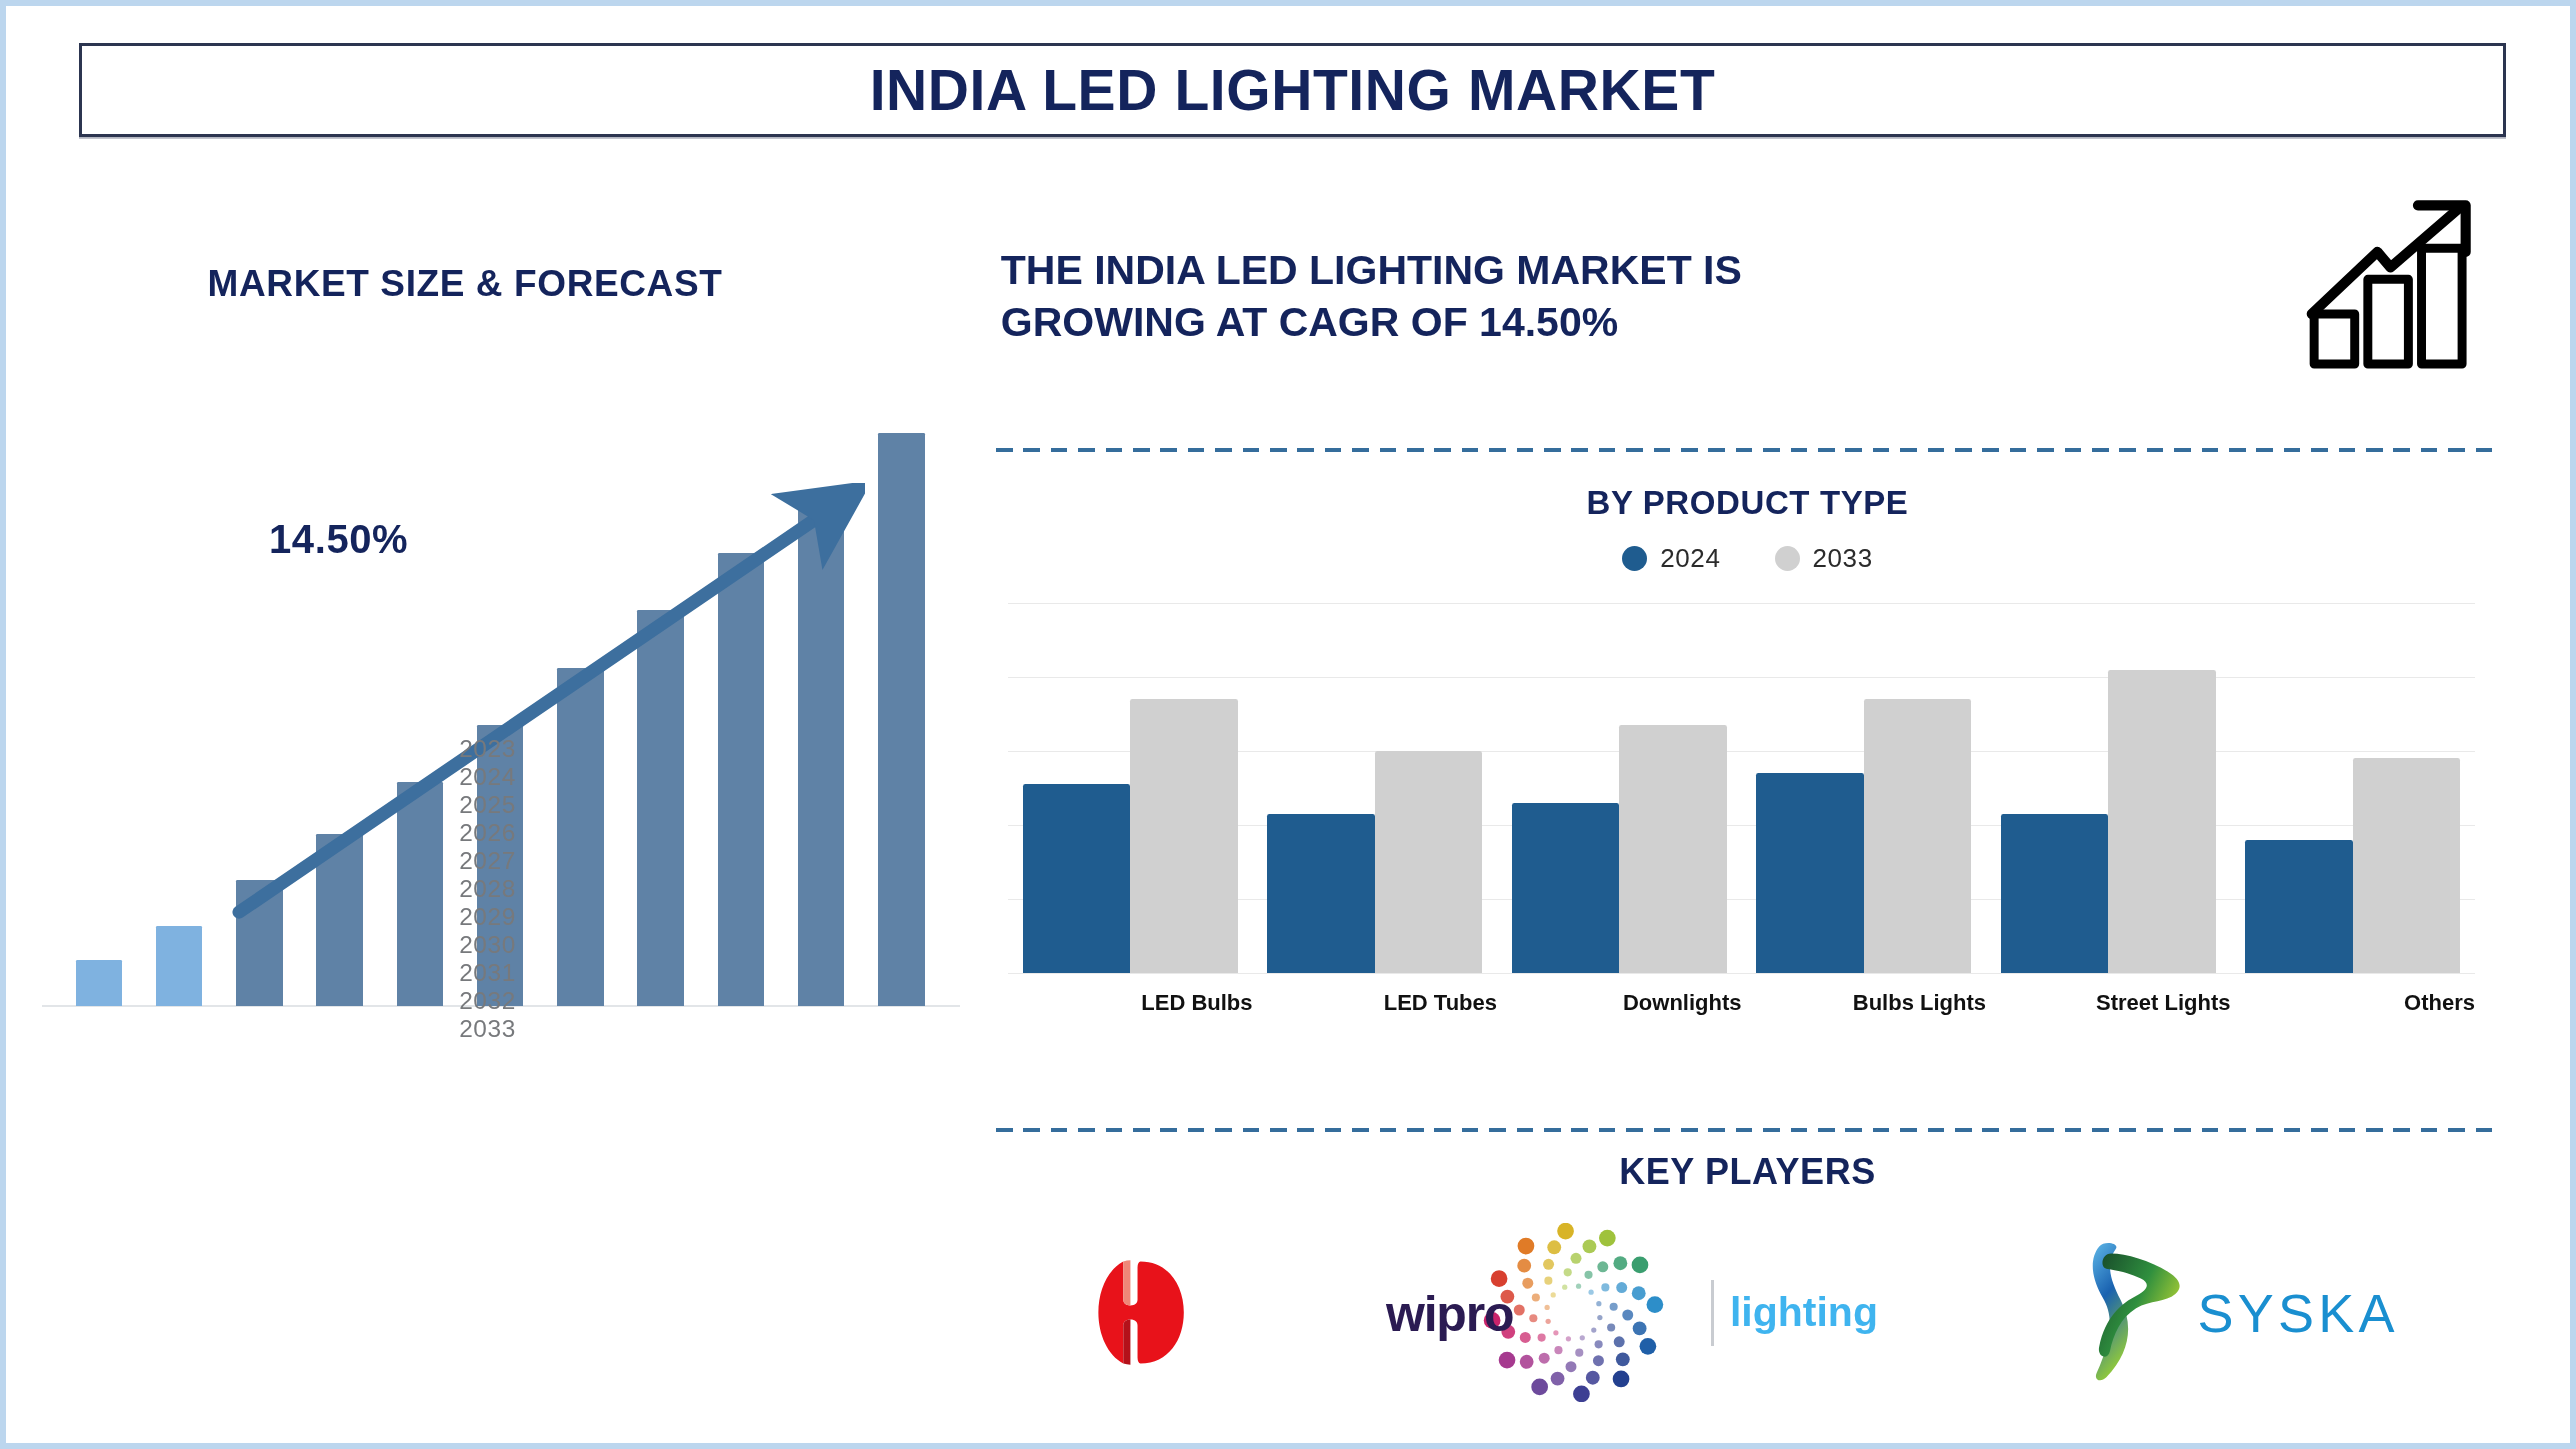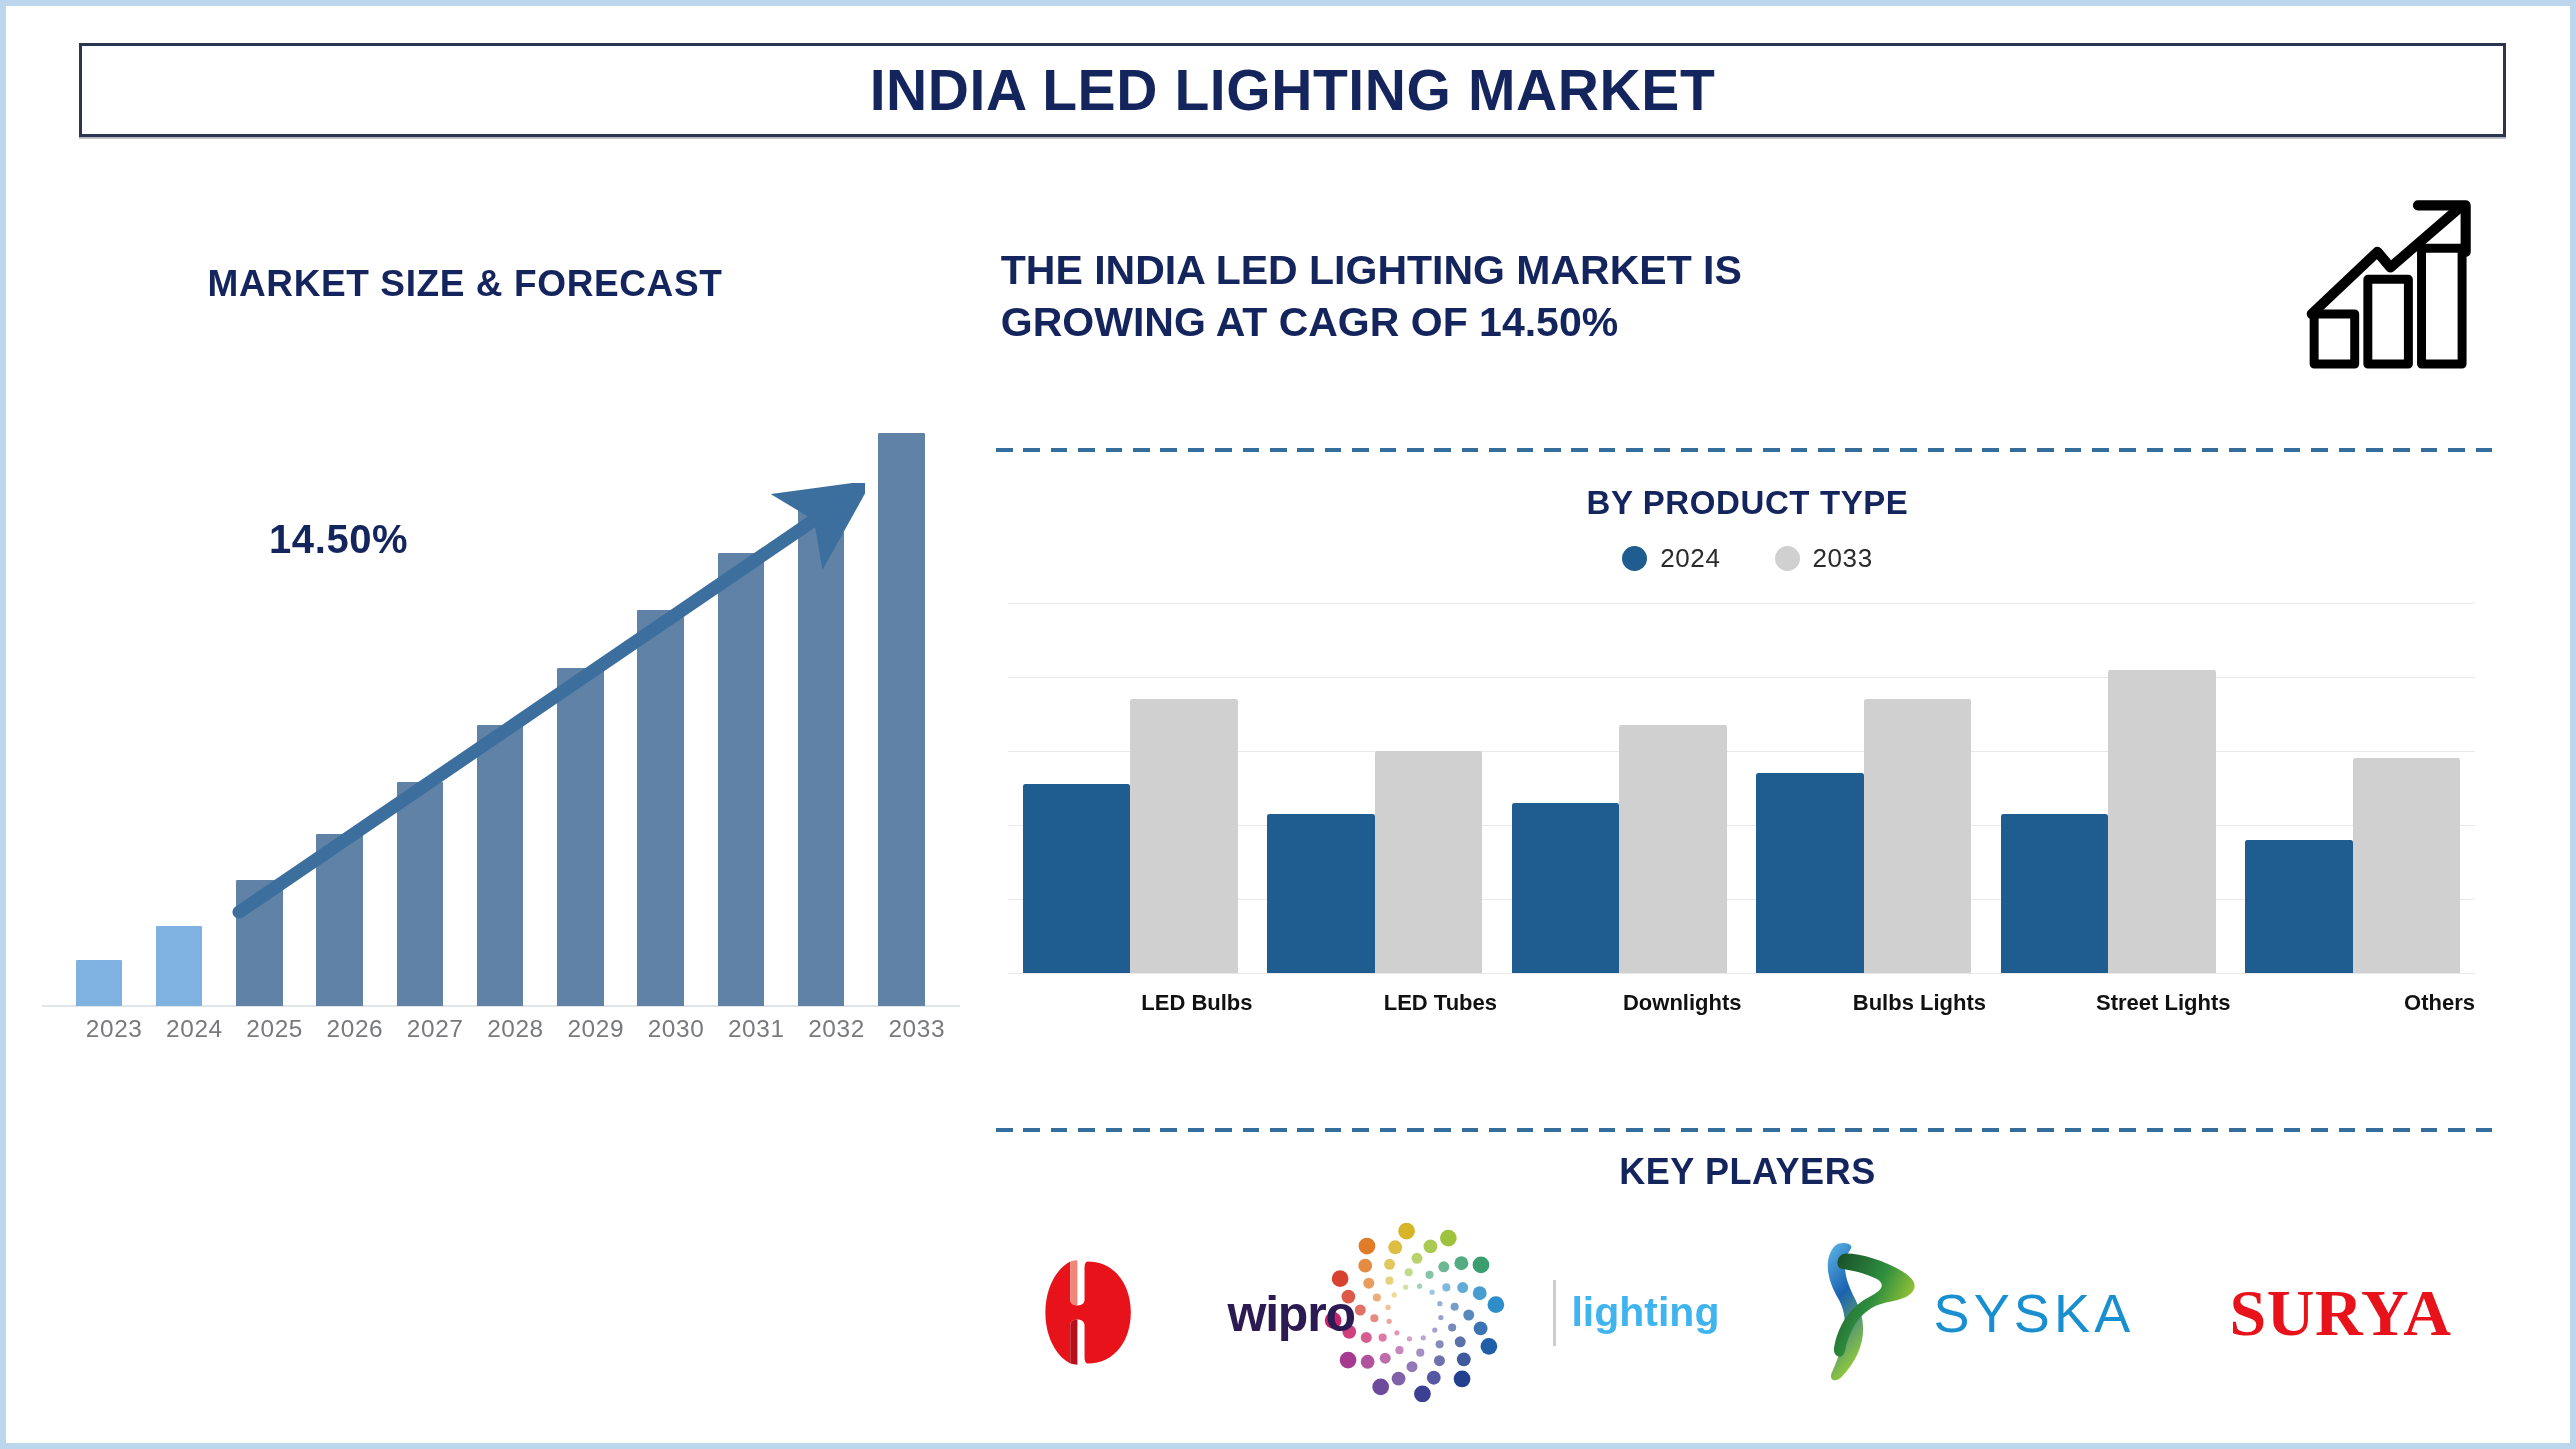--- a/index.html
+++ b/index.html
@@ -32,21 +32,21 @@
   .ms-heading{
     position:absolute;left:95px;top:18px;width:656px;text-align:center;
     font-size:37px;font-weight:bold;color:#14245c;letter-spacing:0.6px;
   }
   .left-chart{position:absolute;left:0px;top:155px;width:918px;height:632px;}
   .bars{position:absolute;left:16.7px;bottom:26px;width:883px;height:602px;
         display:flex;align-items:flex-end;}
   .bcol{flex:1;display:flex;justify-content:center;align-items:flex-end;height:100%;}
   .bar{width:58%;border-radius:1.2px 1.2px 0 0;}
   .axis-line{position:absolute;left:0px;bottom:25px;width:918px;height:2.4px;background:#e2e5e8;}
-  .years{position:absolute;left:32px;bottom:-10.7px;width:883px;display:flex;}
+  .years{position:absolute;left:4px;bottom:-10.7px;width:883px;display:flex;flex-direction:column;}
   .ycell{flex:1;text-align:center;font-size:24.4px;color:#77797c;letter-spacing:0.6px;}
   .cagr-badge{
     position:absolute;left:227px;top:117px;
     font-size:40px;font-weight:bold;color:#14245c;letter-spacing:0.6px;
   }
   .arrow-svg{position:absolute;left:179px;top:83px;}
   .ms-value{
     position:absolute;left:0px;top:829px;width:918px;text-align:center;
     font-size:51px;font-weight:bold;color:#1e3668;line-height:1.22;
   }
@@ -352,20 +352,17 @@
           </defs>
           <path d="M34 14 C16 36 22 70 40 100 C58 130 56 168 30 226 C24 238 36 244 46 234
                    C86 192 92 146 70 104 C50 66 46 40 62 18 C68 8 42 4 34 14 Z" fill="url(#sgA)"></path>
           <path d="M54 26 C80 26 120 38 152 58 C168 68 176 82 162 94 C146 108 120 104 96 118
                    C70 134 58 162 52 190 C48 206 30 200 34 182 C44 134 70 110 98 96
                    C116 86 120 76 104 68 C84 58 62 54 48 52 C34 50 38 26 54 26 Z" fill="url(#sgB)"></path>
         </svg>
         <div class="syska-txt">SYSKA</div>
       </div>
 
-      <div class="logo">
-        <div class="surya-txt">SURYA</div>
-      </div>
 
     </div>
   </div>
 </div>
 
 
 </body></html>

